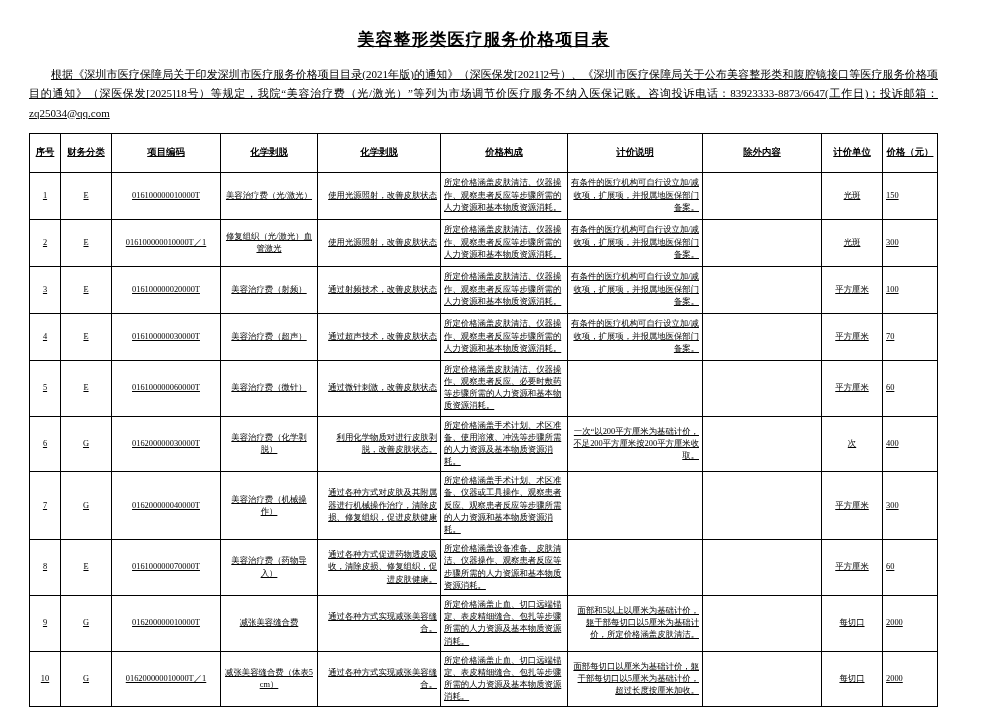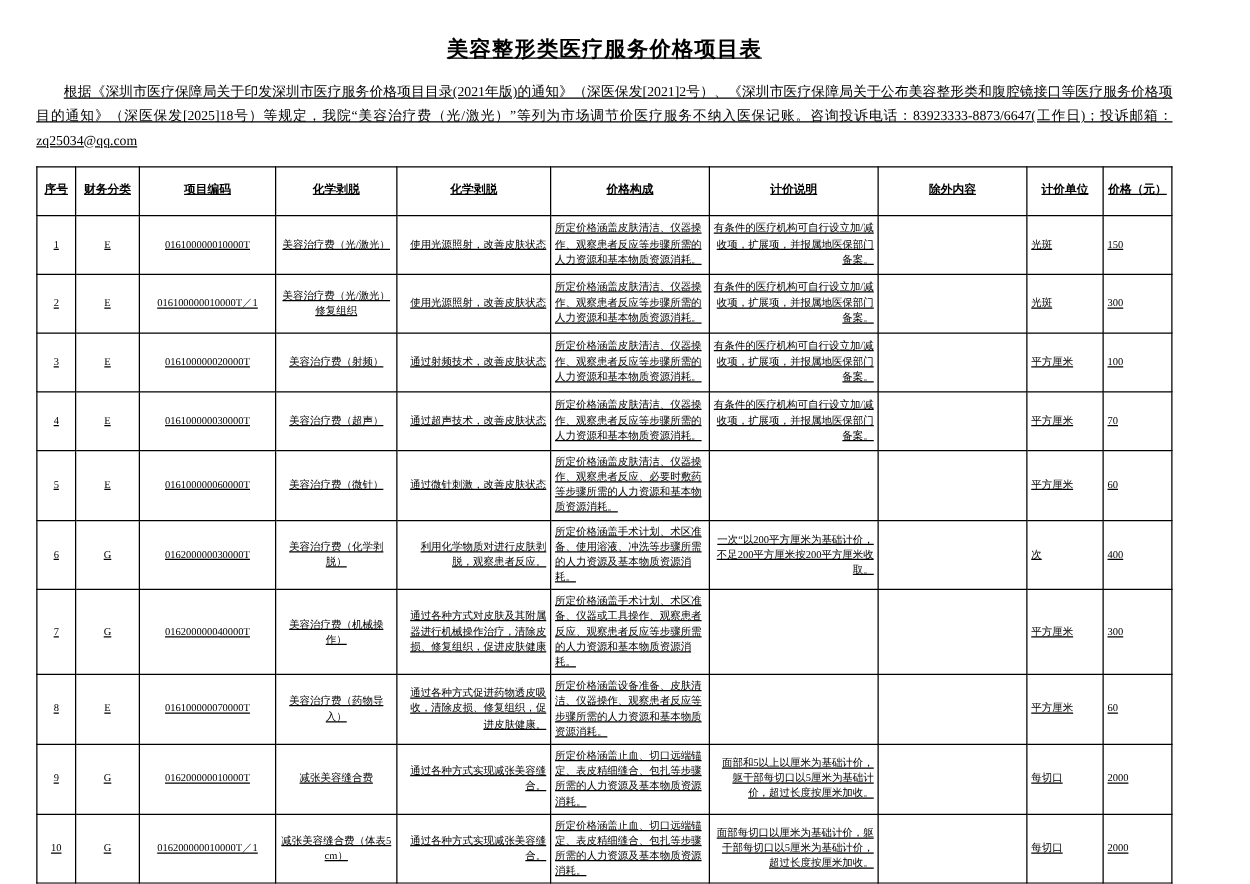--- a/index.html
+++ b/index.html
@@ -58,21 +58,21 @@
     height: 26px;
   }
   .c-seq    { width: 26px;  text-align: center; margin-top: 31px; }
   .c-fin    { width: 46px;  text-align: center; }
   .c-code   { width: 104px; text-align: center; }
   .c-name   { width: 92px;  text-align: center; }
   .c-output { width: 118px; text-align: right; }
   .c-compose{ width: 122px; text-align: left; margin-left: 16px; }
   .c-note   { width: 130px; text-align: right; }
   .c-exclude{ width: 114px; text-align: left; }
-  .c-unit   { width: 56px;  text-align: left; }
+  .c-unit   { width: 56px;  text-align: center; }
   .c-price  { width: 50px;  }
   tbody td { height: 40px; }
 </style>
 </head>
 <body>
 
 <div class="page">
 
   <h1 class="doc-title">美容整形类医疗服务价格项目表</h1>
 
@@ -103,21 +103,21 @@
         <td class="c-compose">所定价格涵盖皮肤清洁、仪器操作、观察患者反应等步骤所需的人力资源和基本物质资源消耗。</td>
         <td class="c-note">有条件的医疗机构可自行设立加/减收项，扩展项，并报属地医保部门备案。</td>
         <td class="c-exclude"></td>
         <td class="c-unit">光斑</td>
         <td class="c-price">150</td>
       </tr>
       <tr>
         <td class="c-seq">2</td>
         <td class="c-fin">E</td>
         <td class="c-code">016100000010000T／1</td>
-        <td class="c-name">美容治疗费（光/激光）修复组织</td>
+        <td class="c-name">修复组织（光/激光）血管激光</td>
         <td class="c-output">使用光源照射，改善皮肤状态</td>
         <td class="c-compose">所定价格涵盖皮肤清洁、仪器操作、观察患者反应等步骤所需的人力资源和基本物质资源消耗。</td>
         <td class="c-note">有条件的医疗机构可自行设立加/减收项，扩展项，并报属地医保部门备案。</td>
         <td class="c-exclude"></td>
         <td class="c-unit">光斑</td>
         <td class="c-price">300</td>
       </tr>
       <tr>
         <td class="c-seq">3</td>
         <td class="c-fin">E</td>
@@ -152,21 +152,21 @@
         <td class="c-note"></td>
         <td class="c-exclude"></td>
         <td class="c-unit">平方厘米</td>
         <td class="c-price">60</td>
       </tr>
       <tr>
         <td class="c-seq">6</td>
         <td class="c-fin">G</td>
         <td class="c-code">016200000030000T</td>
         <td class="c-name">美容治疗费（化学剥脱）</td>
-        <td class="c-output">利用化学物质对进行皮肤剥脱，观察患者反应。</td>
+        <td class="c-output">利用化学物质对进行皮肤剥脱，改善皮肤状态。</td>
         <td class="c-compose">所定价格涵盖手术计划、术区准备、使用溶液、冲洗等步骤所需的人力资源及基本物质资源消耗。</td>
         <td class="c-note">一次“以200平方厘米为基础计价，不足200平方厘米按200平方厘米收取。</td>
         <td class="c-exclude"></td>
         <td class="c-unit">次</td>
         <td class="c-price">400</td>
       </tr>
       <tr>
         <td class="c-seq">7</td>
         <td class="c-fin">G</td>
         <td class="c-code">016200000040000T</td>
@@ -190,21 +190,21 @@
         <td class="c-unit">平方厘米</td>
         <td class="c-price">60</td>
       </tr>
       <tr>
         <td class="c-seq">9</td>
         <td class="c-fin">G</td>
         <td class="c-code">016200000010000T</td>
         <td class="c-name">减张美容缝合费</td>
         <td class="c-output">通过各种方式实现减张美容缝合。</td>
         <td class="c-compose">所定价格涵盖止血、切口远端锚定、表皮精细缝合、包扎等步骤所需的人力资源及基本物质资源消耗。</td>
-        <td class="c-note">面部和5以上以厘米为基础计价，躯干部每切口以5厘米为基础计价，超过长度按厘米加收。</td>
+        <td class="c-note">面部和5以上以厘米为基础计价，躯干部每切口以5厘米为基础计价，所定价格涵盖皮肤清洁。</td>
         <td class="c-exclude"></td>
         <td class="c-unit">每切口</td>
         <td class="c-price">2000</td>
       </tr>
       <tr>
         <td class="c-seq">10</td>
         <td class="c-fin">G</td>
         <td class="c-code">016200000010000T／1</td>
         <td class="c-name">减张美容缝合费（体表5cm）</td>
         <td class="c-output">通过各种方式实现减张美容缝合。</td>

